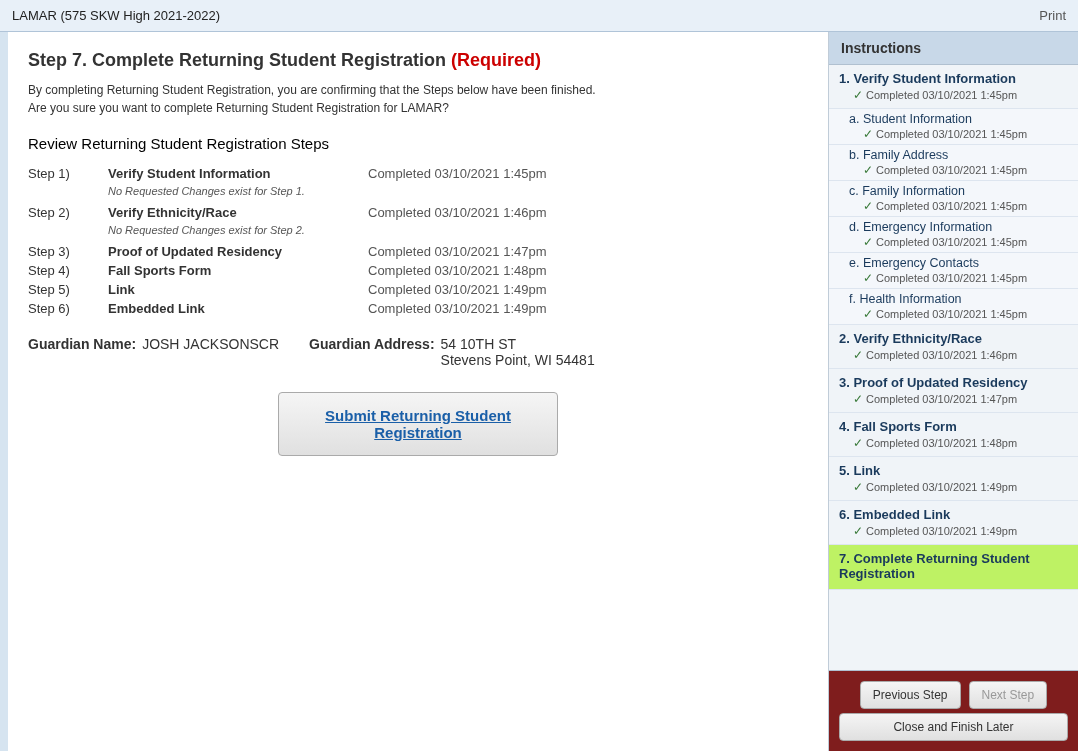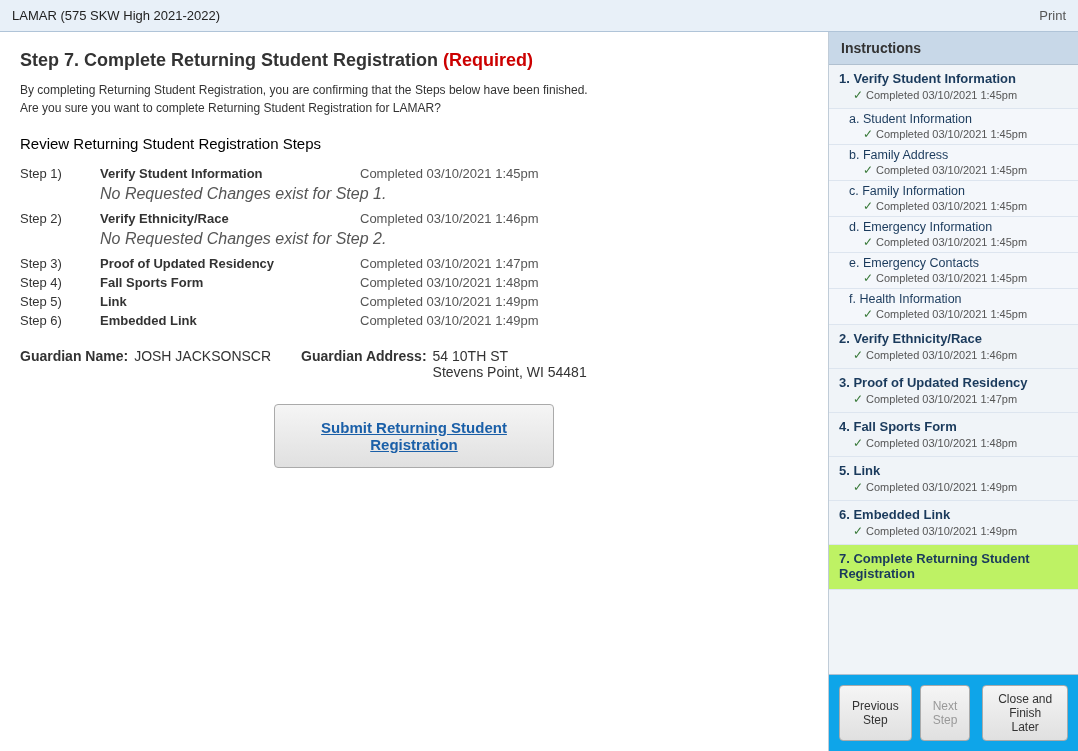--- a/index.html
+++ b/index.html
@@ -25,20 +25,21 @@
     }
     .print-link {
       color: #555;
       font-size: 13px;
       cursor: pointer;
       text-decoration: none;
     }
     .main-layout {
       display: flex;
       height: calc(751px - 32px);
+      padding-left: 8px;
     }
     .content-area {
       flex: 1;
       background: #fff;
       padding: 18px 20px;
       overflow-y: auto;
     }
     .page-title {
       font-size: 18px;
       font-weight: bold;
@@ -80,21 +81,21 @@
       font-weight: bold;
       font-size: 13px;
       color: #333;
       flex-shrink: 0;
     }
     .step-status {
       font-size: 13px;
       color: #555;
     }
     .step-note {
-      font-size: 16px;
+      font-size: 11px;
       color: #555;
       font-style: italic;
       margin-left: 80px;
       margin-bottom: 8px;
     }
     .guardian-info {
       display: flex;
       margin-top: 20px;
       margin-bottom: 24px;
       gap: 30px;
@@ -193,24 +194,24 @@
       font-size: 11px;
       color: #555;
       padding-left: 14px;
       display: flex;
       align-items: center;
       gap: 3px;
     }
     .sidebar-footer {
       padding: 10px;
       display: flex;
-      flex-direction: row;
-      gap: 12px;
+      flex-direction: column;
+      gap: 4px;
       border-top: 1px solid #b0c0d0;
-      background: #0ea5e9;
+      background: #7f1d1d;
     }
     .footer-btn-row {
       display: flex;
       gap: 8px;
       justify-content: center;
     }
     .footer-btn {
       background: linear-gradient(to bottom, #f5f5f5, #e0e0e0);
       border: 1px solid #aaa;
       border-radius: 4px;

